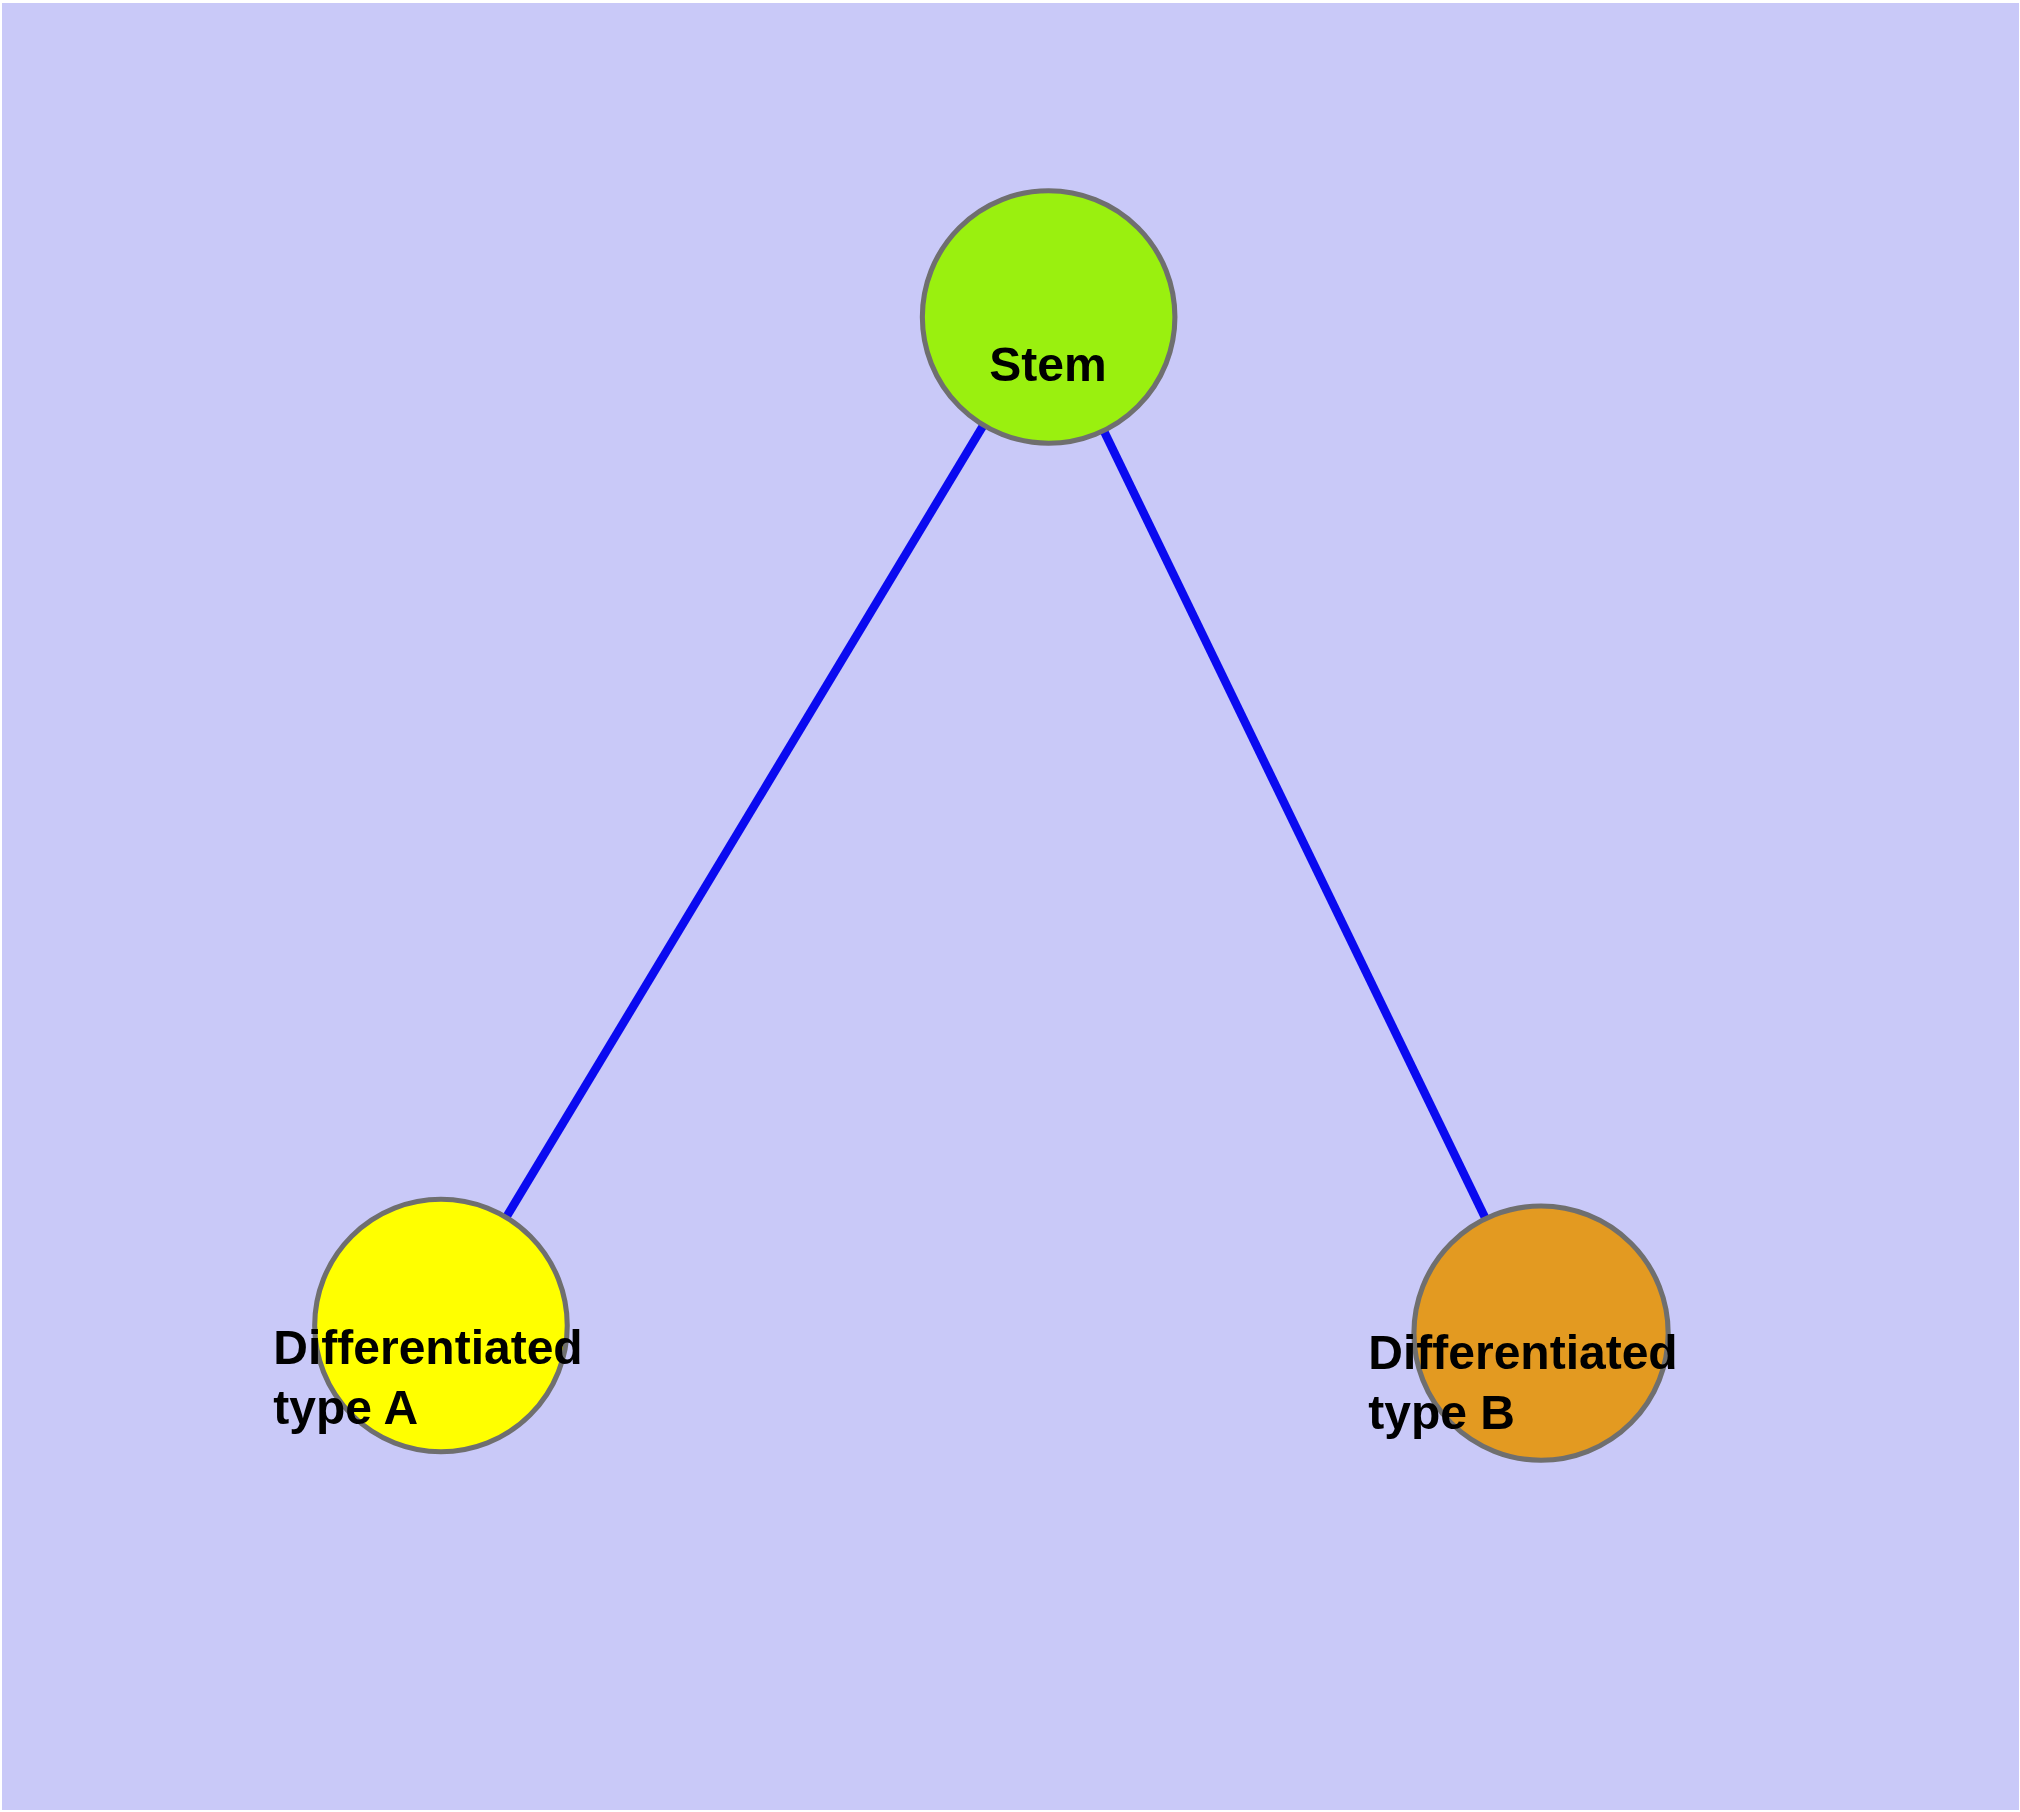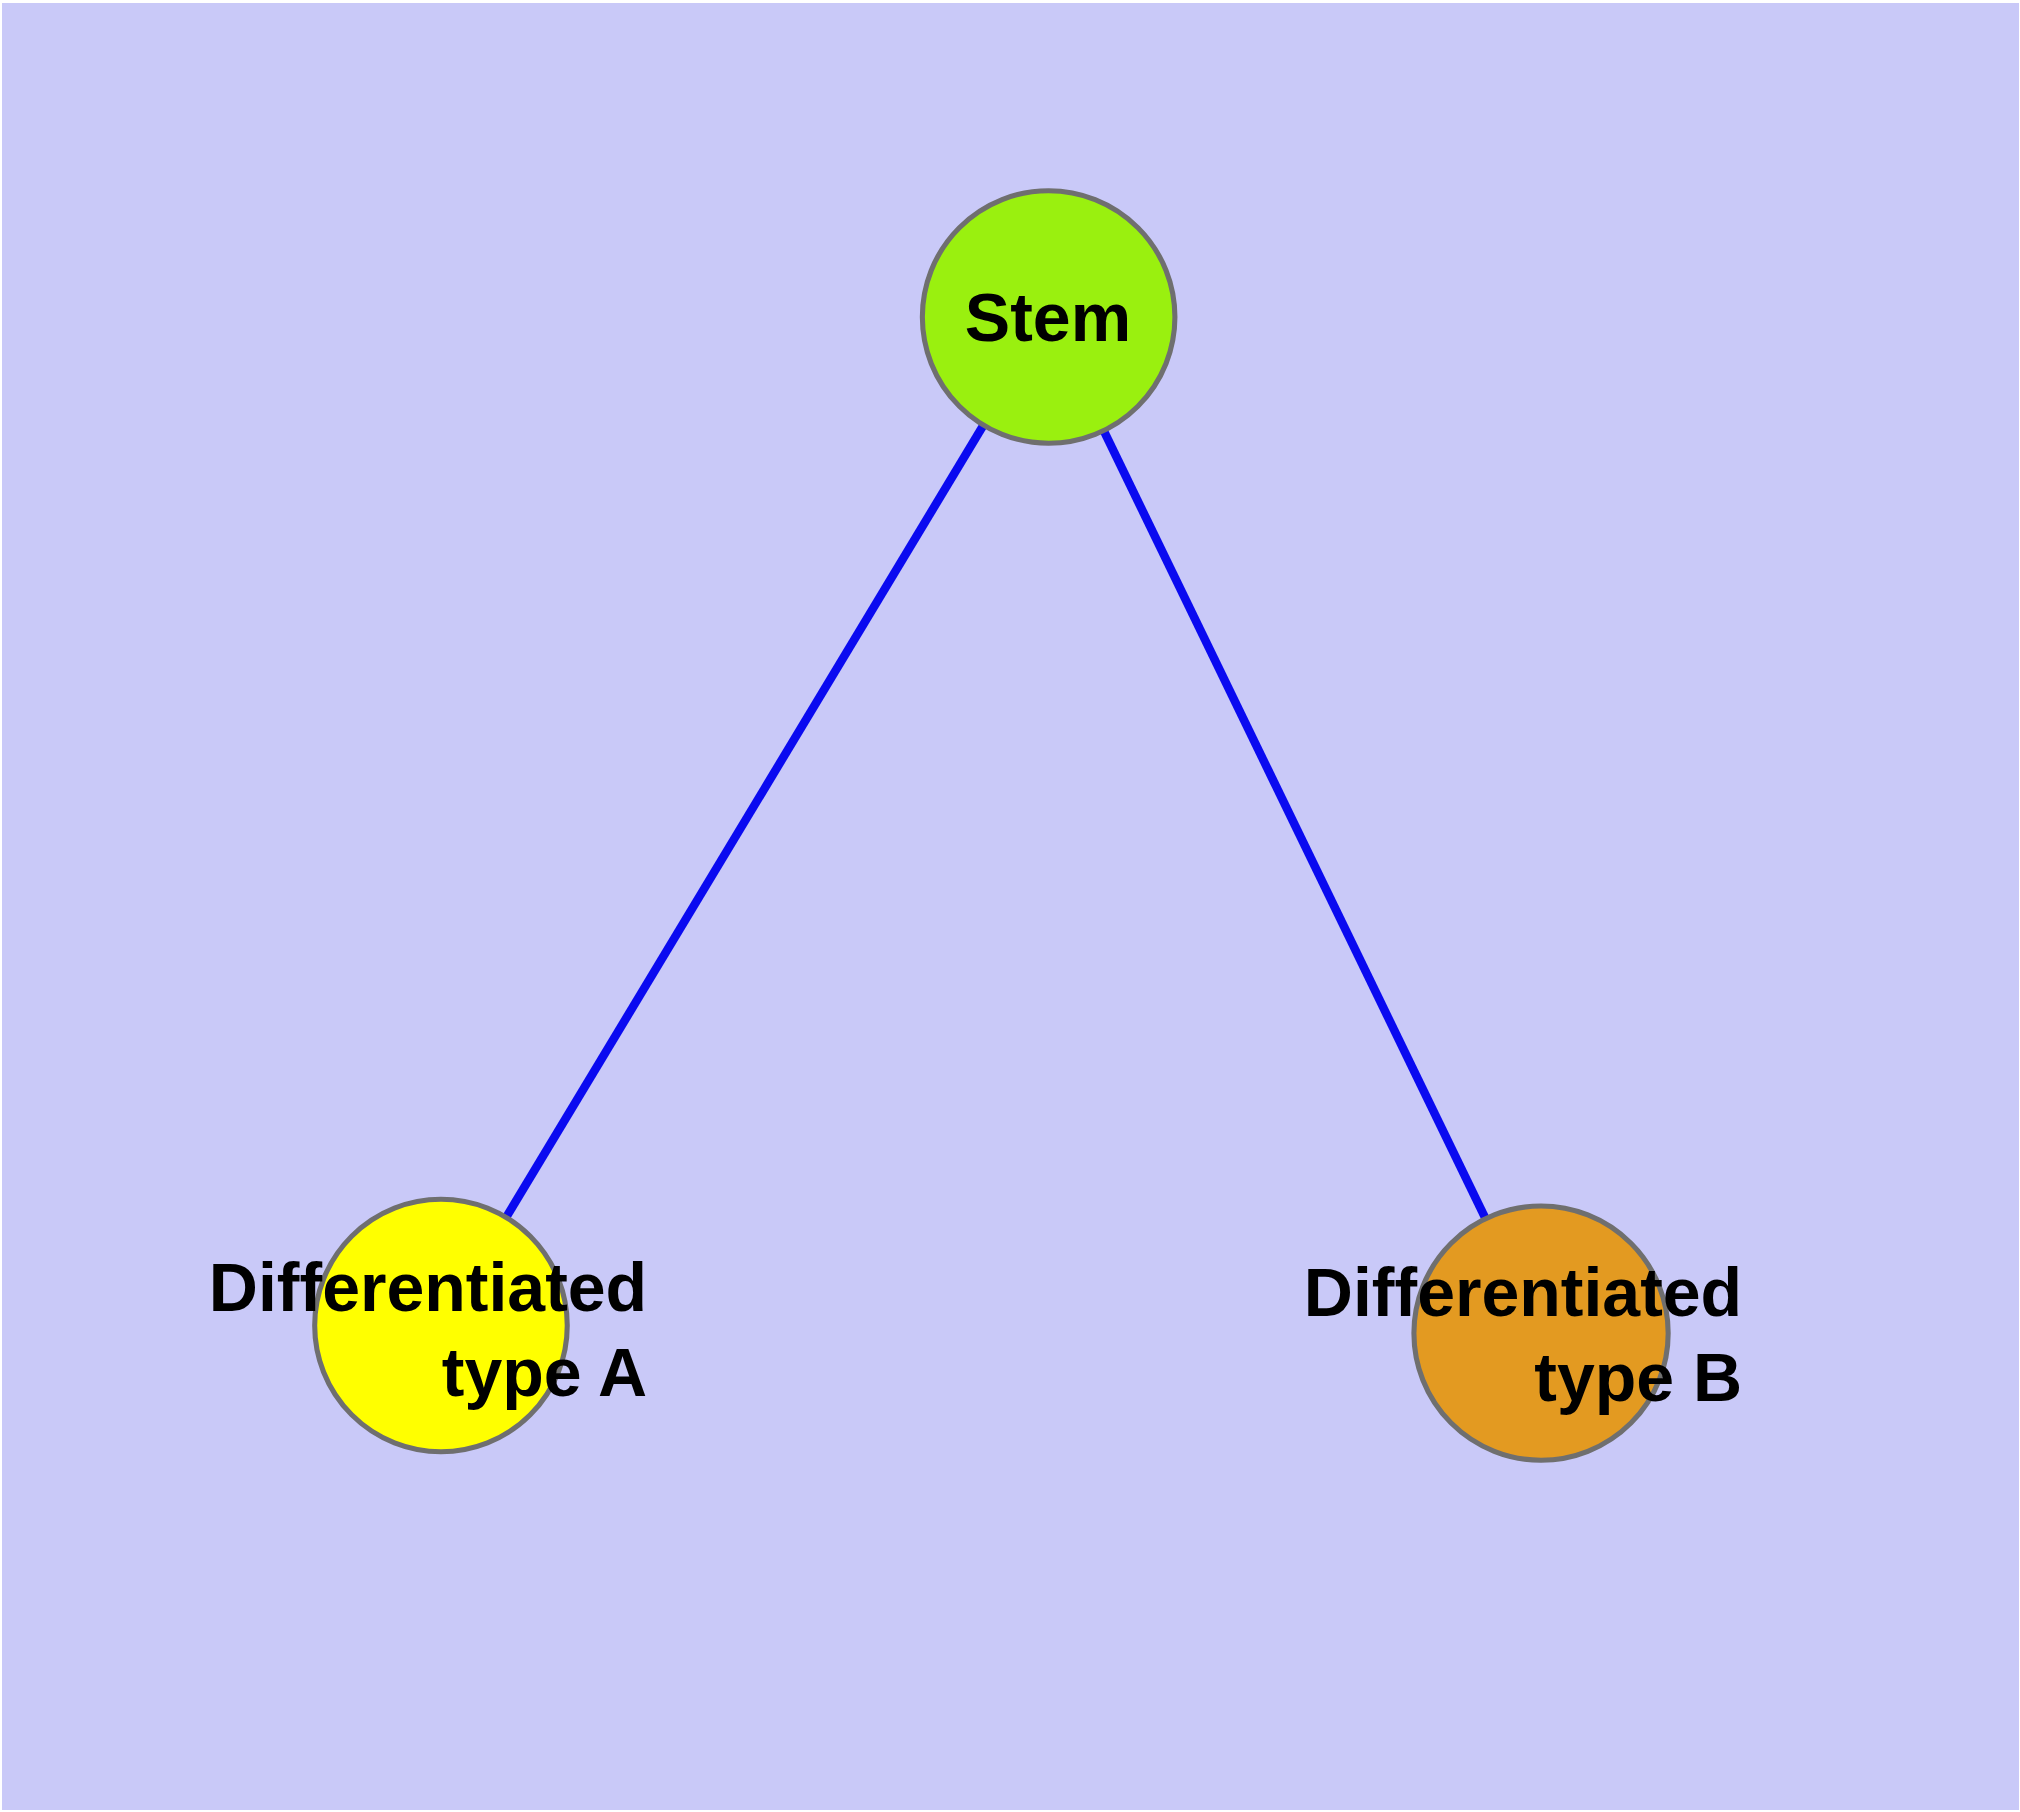--- a/index.html
+++ b/index.html
@@ -37,26 +37,27 @@
     stroke-linecap: butt;
   }
   svg.graph circle.node {
     stroke: var(--node_border, #6f6f6f);
     stroke-width: 6;
   }
   .node-label {
     position: absolute;
     transform: translate(-50%, -50%);
     font-weight: bold;
-    font-size: 68px;
+    font-size: 48px;
     line-height: 1.25;
     color: var(--label_text, #000000);
-    text-align: right;
+    text-align: left;
     white-space: pre-line;
     letter-spacing: 0;
+    margin-top: 48px;
   }
 </style>
 </head>
 <body>
 
 <div class="page">
 
   <div class="canvas"></div>
 
   <svg class="graph" viewBox="0 0 2384 2138" xmlns="http://www.w3.org/2000/svg">

